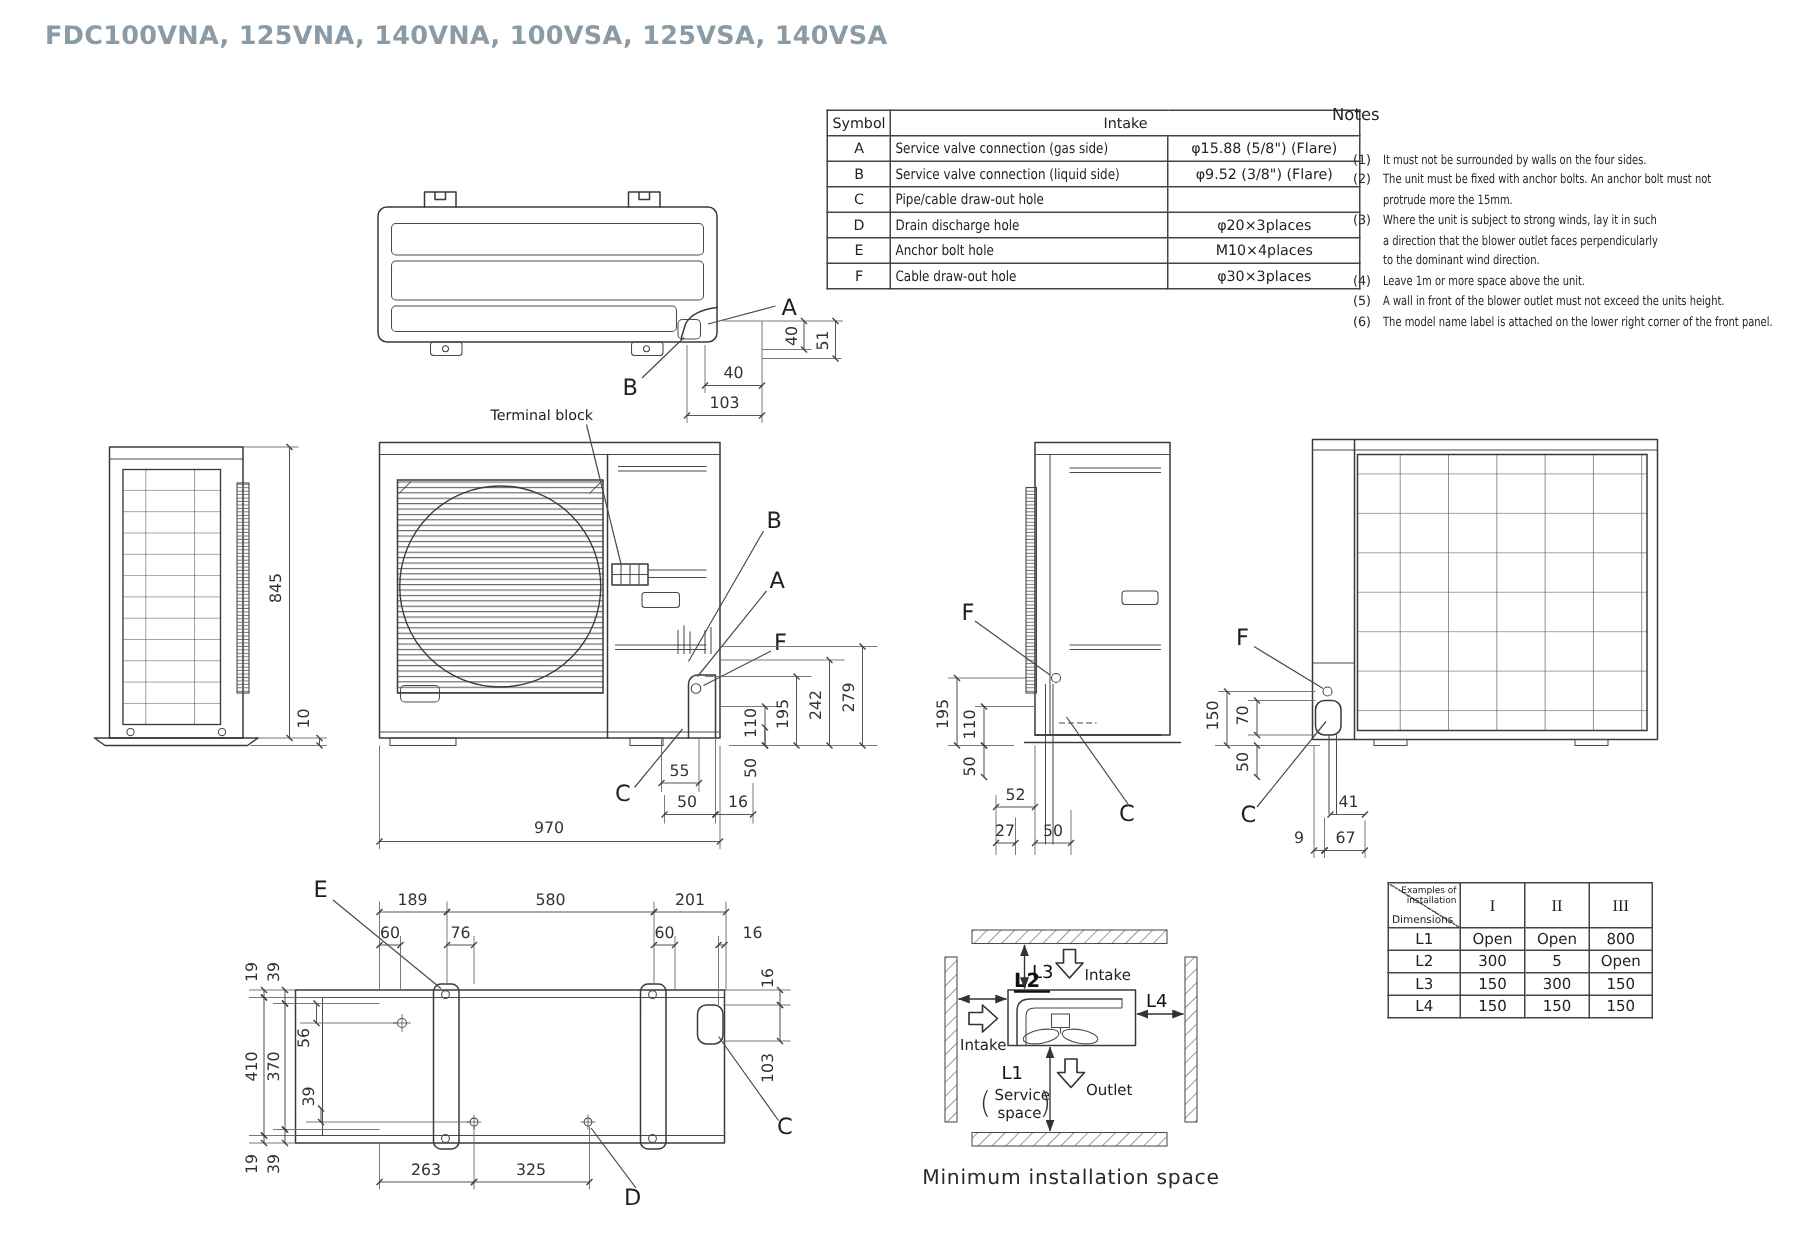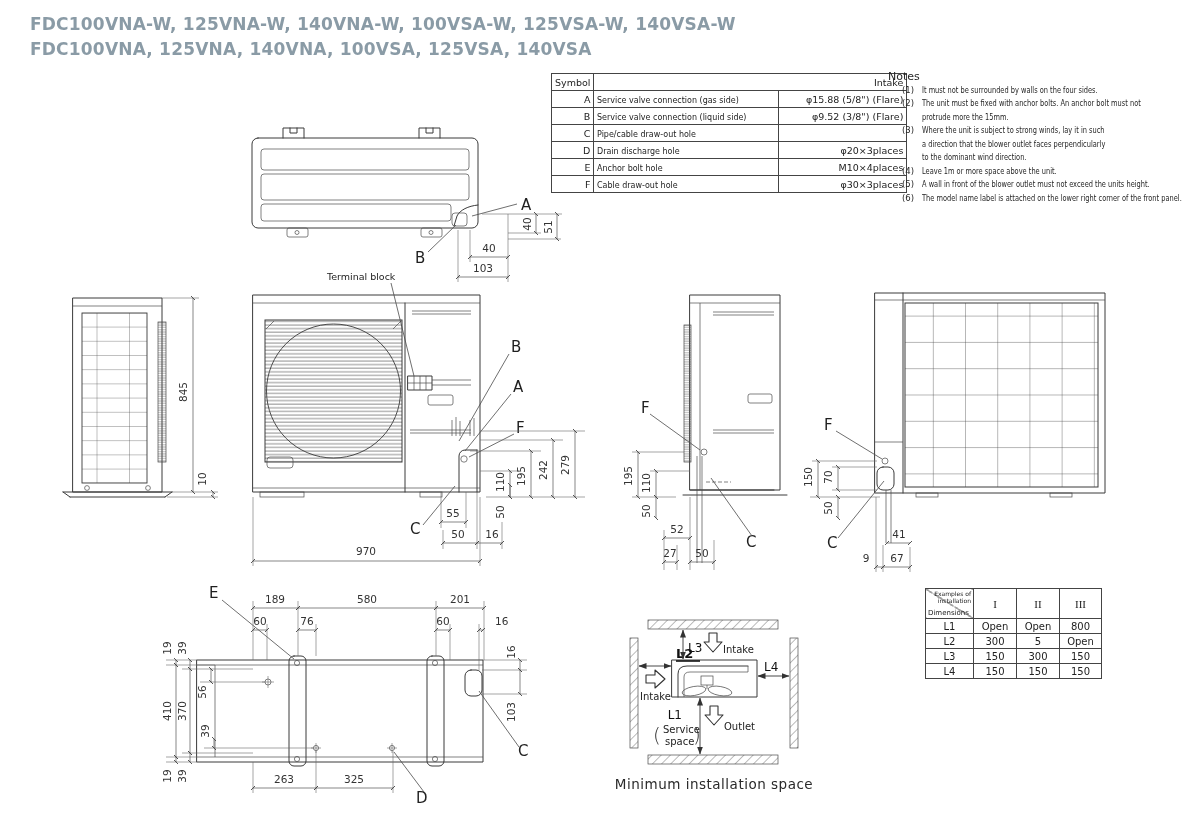--- a/index.html
+++ b/index.html
@@ -26,27 +26,27 @@
   .l2  { font-size:13px; font-weight:bold; fill:#111; }
   .llb { font-size:12px; fill:#111; }
   .par { font-size:20px; fill:#333; font-weight:200; }
 
   
   .symtable { position:absolute; left:551px; top:73px; border-collapse:collapse;
               font-size:9.5px; color:#222; table-layout:fixed; }
   .symtable td, .symtable th { border:1px solid #444; height:17px; font-weight:normal;
               padding:0 3px; white-space:nowrap; overflow:hidden; }
   .symtable { border:1.5px solid #444; }
-  .symtable .c { text-align:right; }
+  .symtable .c { text-align:center; }
   .symtable .sq { display:inline-block; transform:scaleX(.84); transform-origin:0 50%; white-space:nowrap; }
 
   
   .notes { position:absolute; left:888px; top:70px; width:312px; color:#262626;
            font-size:8.5px; line-height:13.5px; }
-  .notes .nt { font-size:11px; margin-bottom:0; }
+  .notes .nt { font-size:11px; margin-bottom:17px; }
   .note { display:flex; }
   .note .n { width:20px; flex:none; padding-left:14px; width:34px; }
   .note .t { white-space:nowrap; transform:scaleX(.78); transform-origin:0 0; }
   .note .t .l { display:block; }
 
   
   .insttable { position:absolute; left:925px; top:588px; border-collapse:collapse;
                font-size:10px; color:#222; text-align:center; table-layout:fixed; }
   .insttable td { border:1px solid #444; height:15px; padding:0; }
   .insttable { border:1.5px solid #444; }
@@ -55,21 +55,20 @@
   .insttable .corner { position:relative;
       background-image:linear-gradient(to top right, transparent 49.2%, #444 49.2%, #444 50.8%, transparent 50.8%); }
   .insttable .ct1 { position:absolute; top:1px;  right:2px; font-size:6px;  line-height:7px; }
   .insttable .ct2 { position:absolute; top:8px;  right:2px; font-size:6px;  line-height:7px; }
   .insttable .cb  { position:absolute; bottom:1px; left:2px; font-size:7px;margin-top:28px; }
 </style>
 </head>
 <body>
 
 <div class="title">
-  <div>FDC100VNA-W, 125VNA-W, 140VNA-W, 100VSA-W, 125VSA-W, 140VSA-W</div>
   <div>FDC100VNA, 125VNA, 140VNA, 100VSA, 125VSA, 140VSA</div>
 </div>
 
 <svg class="art" width="1200" height="825" viewBox="0 0 1200 825">
   <defs>
     <pattern id="pGrille" width="4" height="3.6" patternUnits="userSpaceOnUse">
       <line x1="0" y1="1" x2="4" y2="1" stroke="#4a4a4a" stroke-width="0.65"></line>
     </pattern>
     <pattern id="pFin" width="3" height="2.3" patternUnits="userSpaceOnUse">
       <line x1="0" y1="0.8" x2="3" y2="0.8" stroke="#555" stroke-width="0.55"></line>

